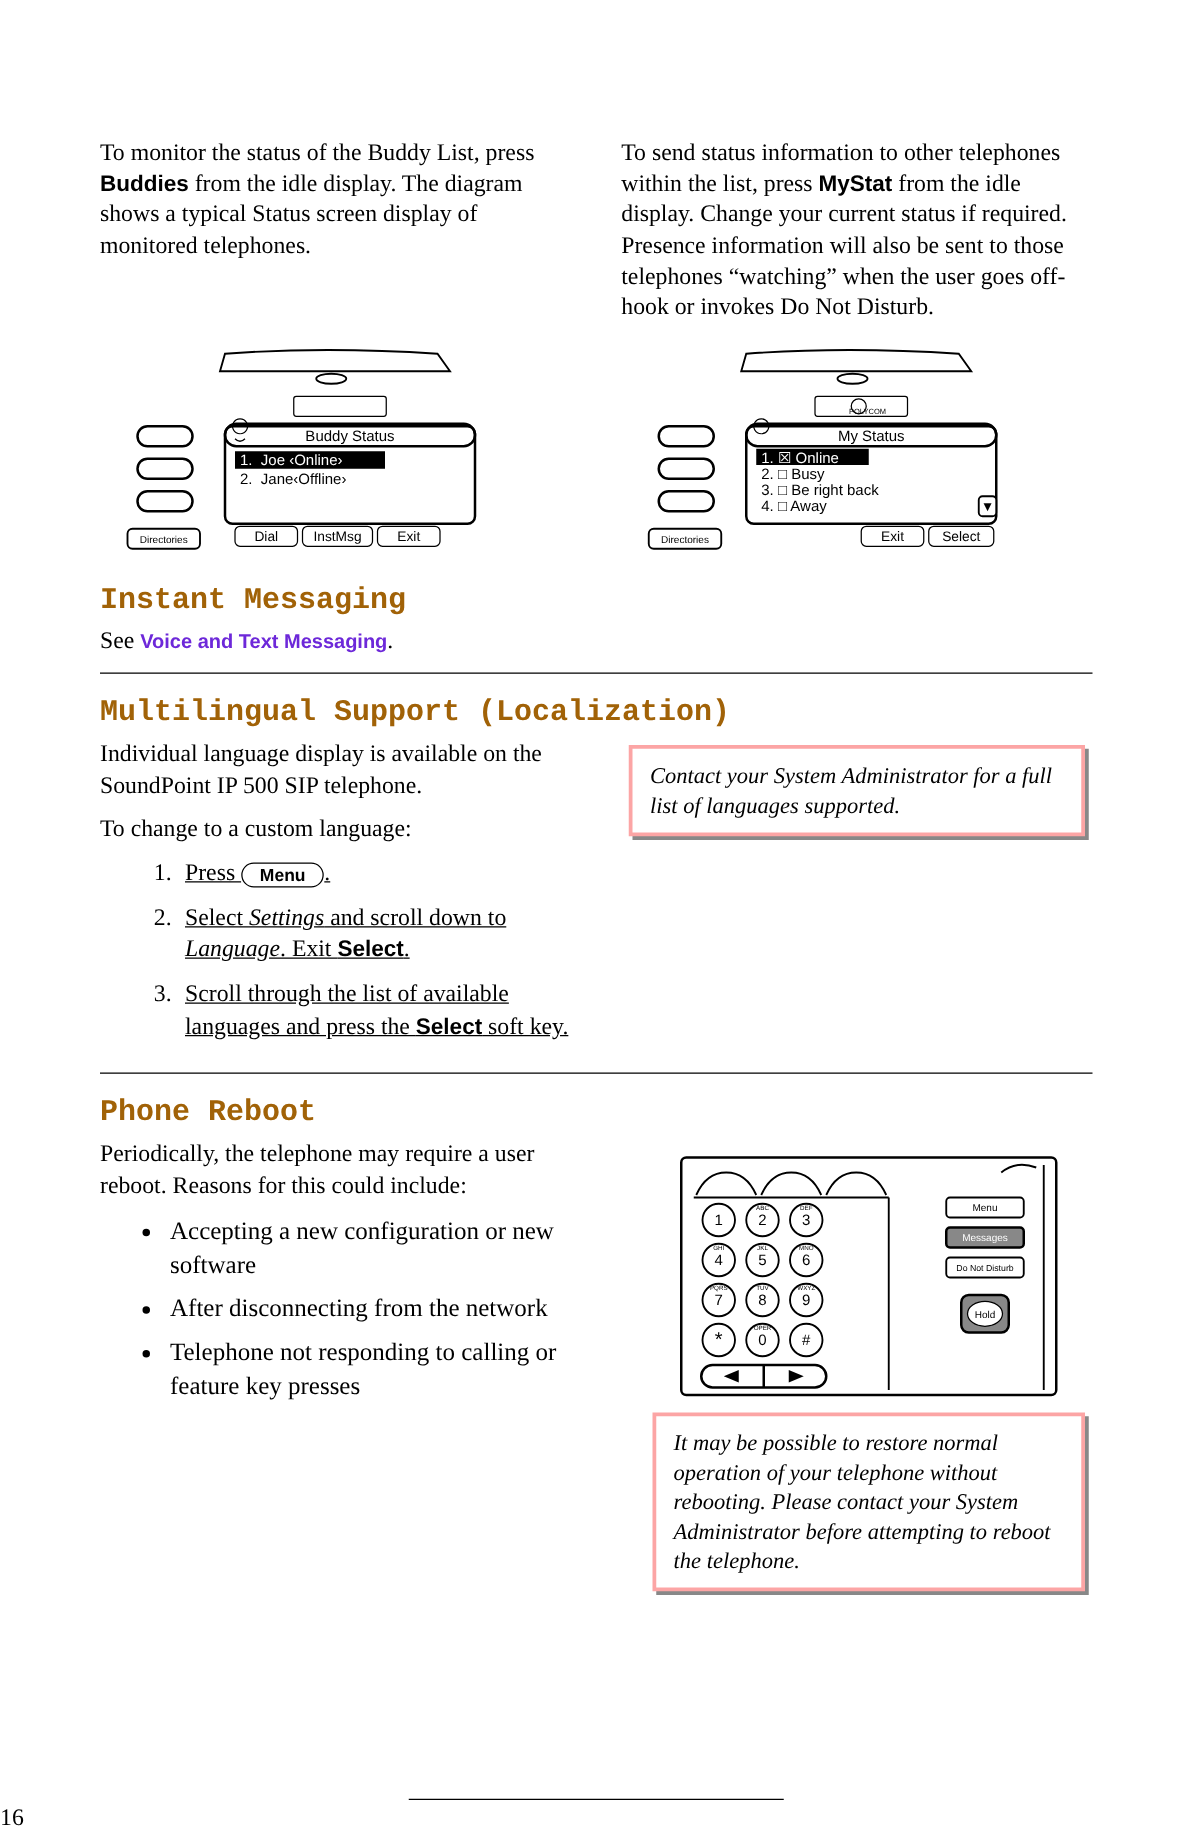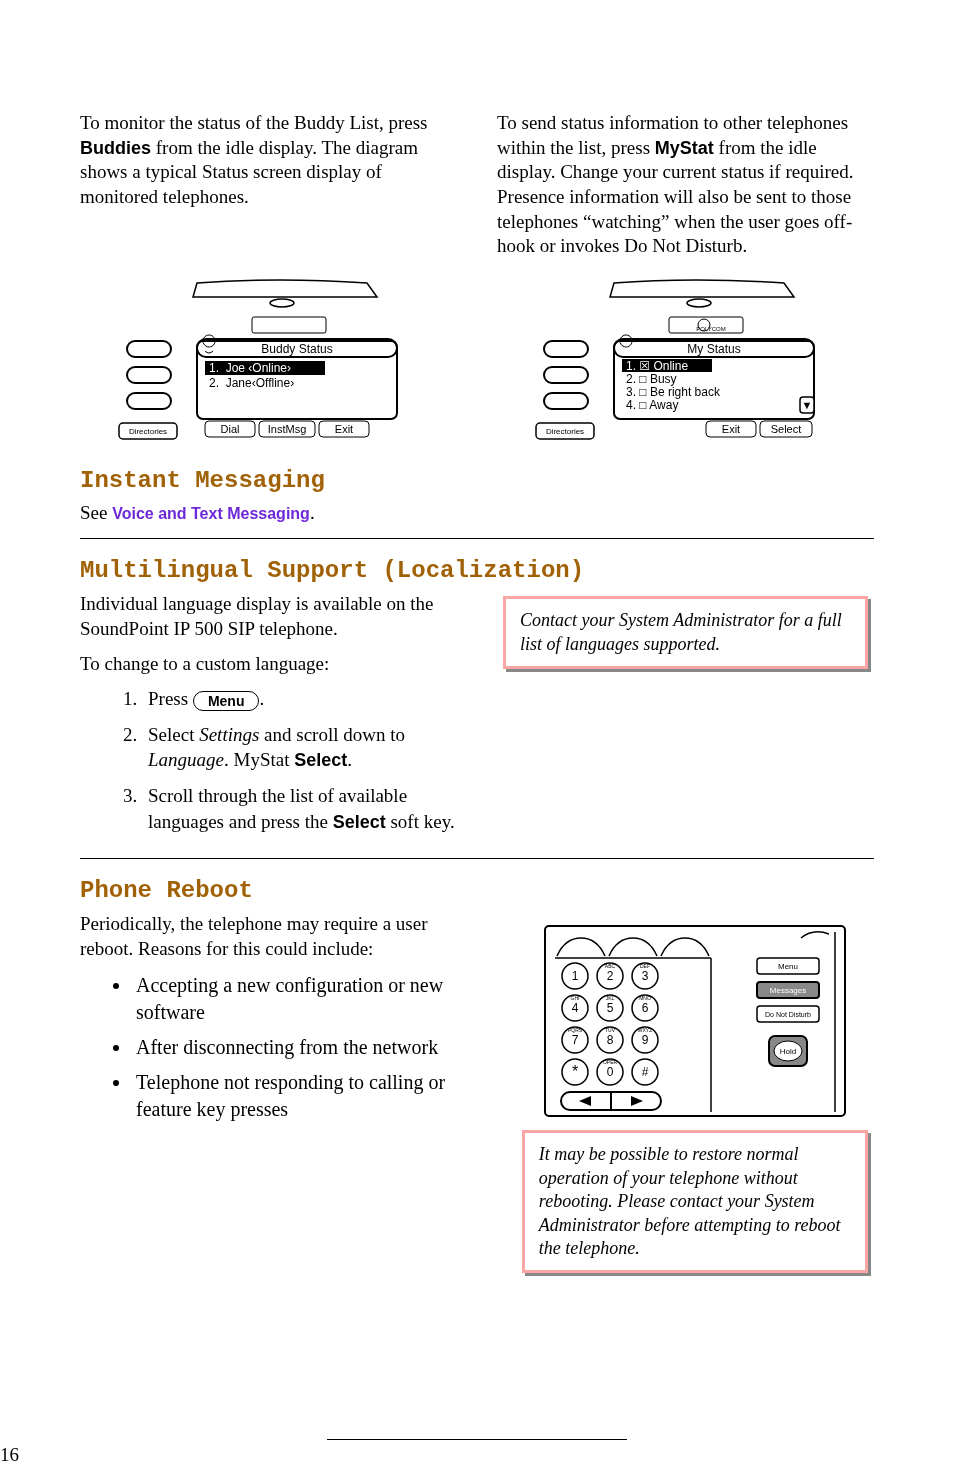--- a/index.html
+++ b/index.html
@@ -68,20 +68,21 @@
     font-size: 14px;
     line-height: 16px;
     vertical-align: middle;
     background: #fff;
   }
   ol.numlist {
     font-size: 19px;
     line-height: 1.35;
     padding-left: 62px;
     margin: 6px 0;
+    text-decoration: underline;
   }
   ol.numlist li { margin-bottom: 10px; padding-left: 6px; }
   ul.bullets { font-size: 20px; line-height: 1.35; padding-left: 52px; margin: 6px 0;}
   ul.bullets li { margin-bottom: 8px; padding-left: 4px; }
   .note-box {
     border:3px solid #fca5a5;
     box-shadow: 3px 3px 0 #888;
     padding: 10px 14px;
     font-style: italic;
     font-size: 18px;
@@ -89,21 +90,21 @@
     margin: 4px 6px 16px 6px;
   }
   .figs {
     display: flex;
     gap: 40px;
     margin: 10px 0 0 0;
   }
   .fig {
     flex: 1;
     display:flex;
-    justify-content:flex-end;
+    justify-content:flex-start;
   }
   .keypad-fig { display:flex; justify-content:center; margin-top: 4px;}
   .footer {
     position: absolute;
     bottom: 40px;
     left: 0; right: 0;
     text-align: left;
     font-size: 19px;
   }
   .footer-line {
@@ -218,21 +219,21 @@
 
   <div class="cols">
     <div class="col">
       <p class="body">Individual language display is available on the SoundPoint IP 500 SIP telephone.</p>
       <p class="body">To change to a custom language:</p>
       <ol class="numlist">
         <li>
           <span>Press </span><span class="key-btn">Menu</span><span>.</span>
         </li>
         <li>
-          <span>Select </span><i>Settings</i><span> and scroll down to </span><i>Language</i><span>.  MyStat </span><span class="cond-bold">Select</span><span>.</span>
+          <span>Select </span><i>Settings</i><span> and scroll down to </span><i>Language</i><span>.  Exit </span><span class="cond-bold">Select</span><span>.</span>
         </li>
         <li>
           <span>Scroll through the list of available languages and press the </span><span class="cond-bold">Select</span><span> soft key.</span>
         </li>
       </ol>
     </div>
     <div class="col">
       <div class="note-box">Contact your System Administrator for a full list of languages supported.</div>
     </div>
   </div>

